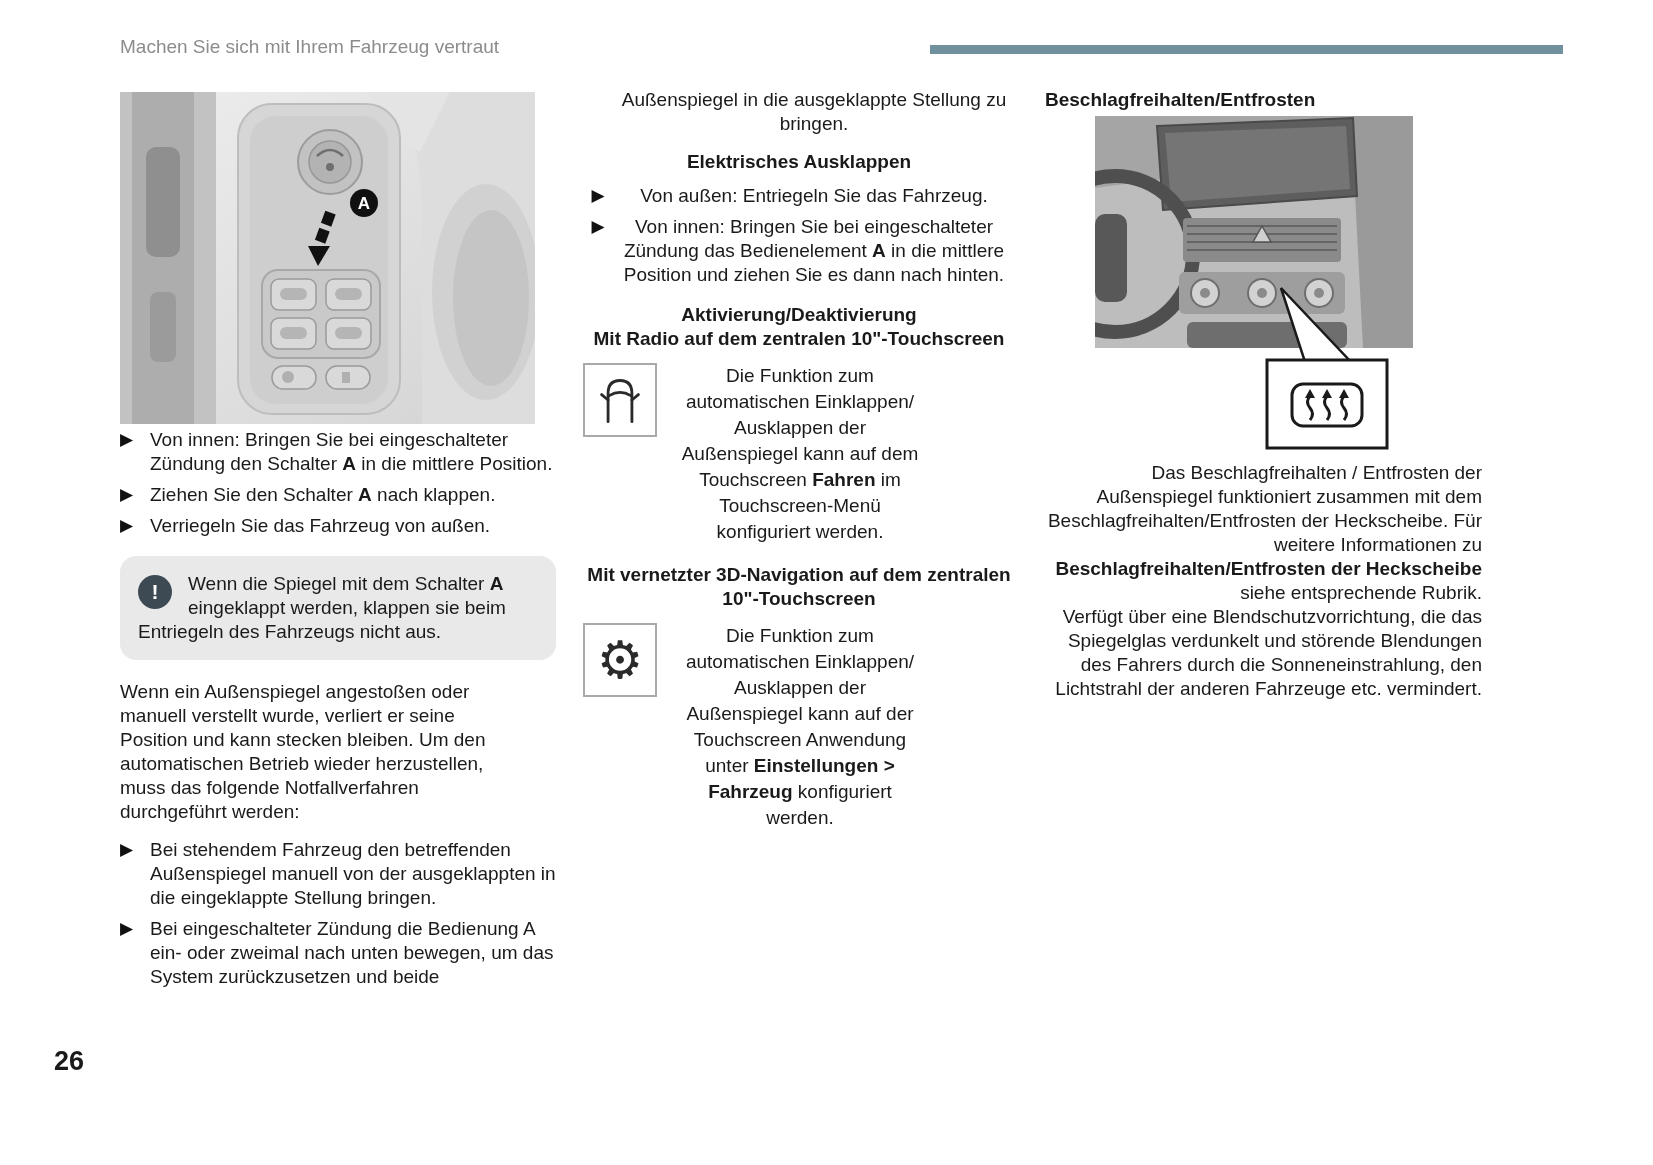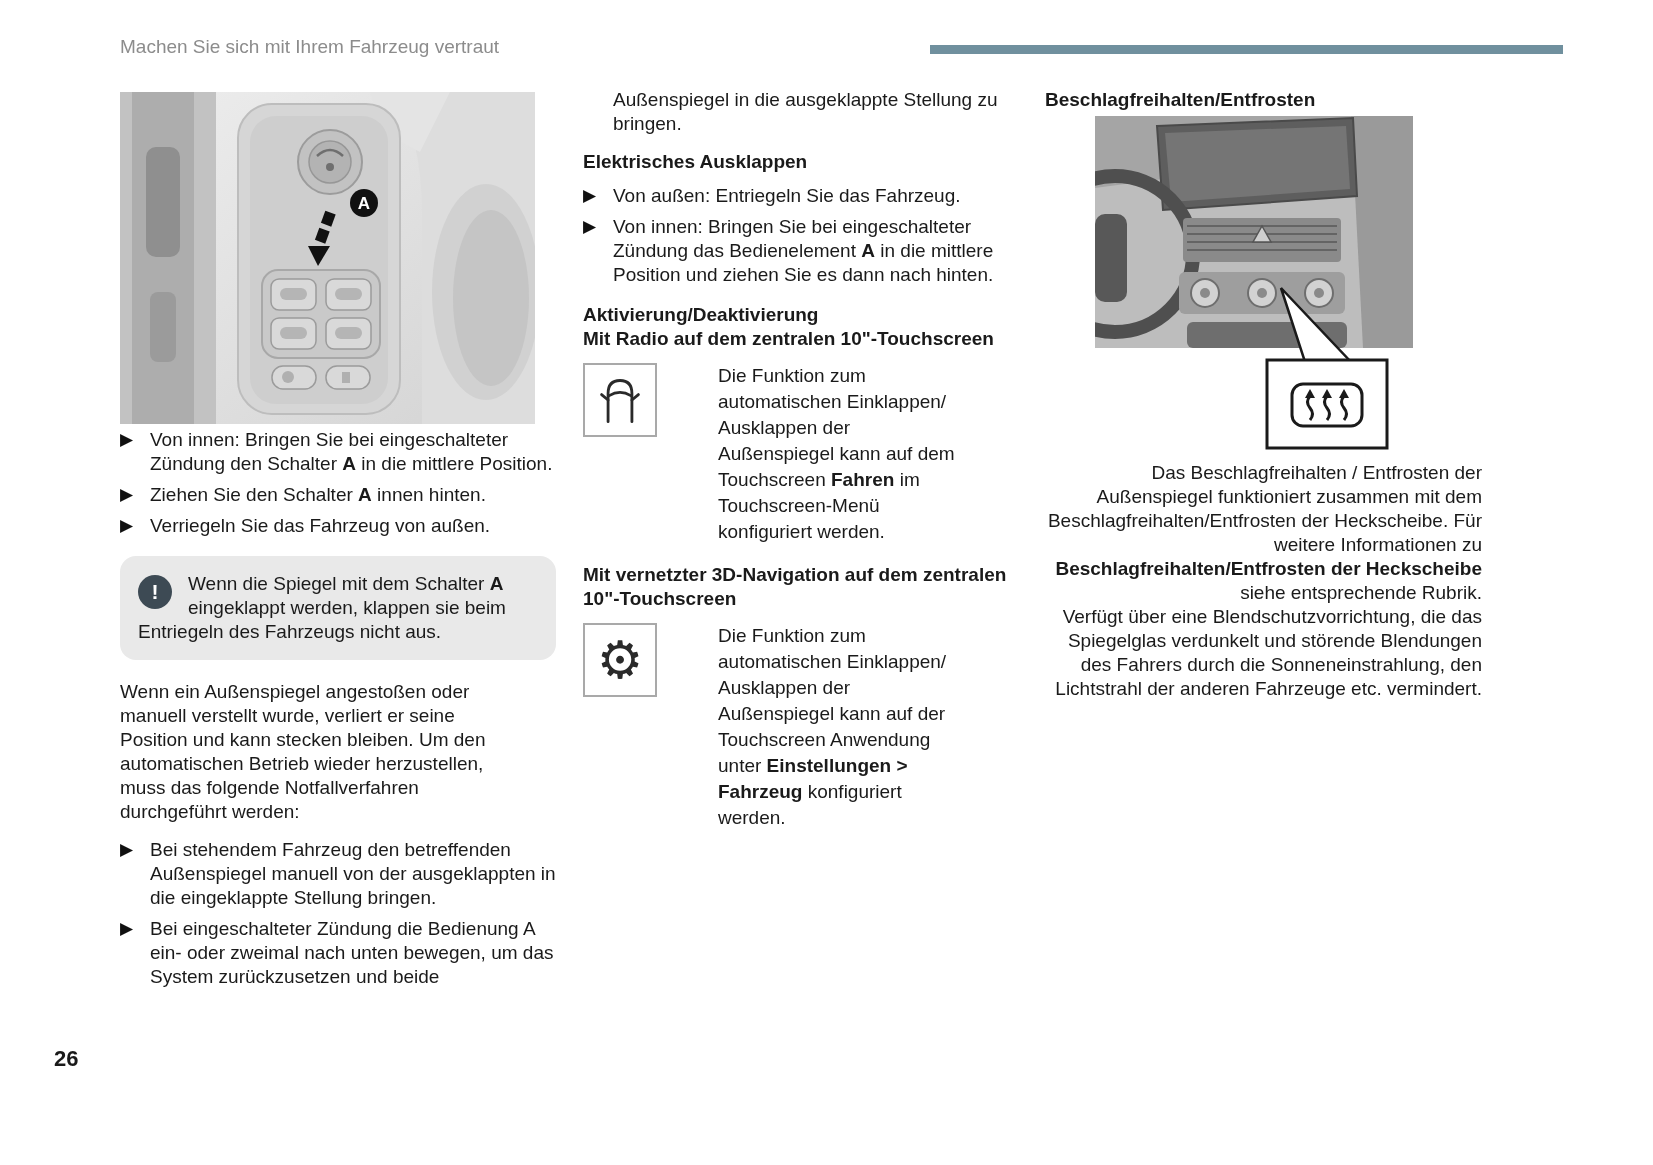--- a/index.html
+++ b/index.html
@@ -12,47 +12,47 @@
   .header {
     position:absolute; left:120px; top:36px; font-size:19px; color:#8c8c8c;
   }
   .accent-bar {
     position:absolute; left:930px; top:45px; width:633px; height:9px; background:#70909e;
   }
   .illustration { position:absolute; display:block; }
   #door-illu { left:120px; top:92px; }
   .col { position:absolute; font-size:19px; line-height:24px; }
   #left-col  { left:120px;  top:428px; width:436px; }
-  #mid-col   { left:583px;  top:88px;  width:432px; }
+  #mid-col   { left:583px;  top:88px;  width:432px;text-align:center; }
   #right-col { left:1045px; top:88px;  width:437px; }
   .bullet { display:flex; margin-bottom:7px; }
   .tri { width:30px; flex:0 0 30px; font-size:17px; line-height:24px; color:#111; }
   .btxt { flex:1; }
   .indent { margin-left:30px; }
   .warn-box {
     background:#e9e9e9; border-radius:16px; padding:16px 18px; margin:18px 0 20px 0;
   }
   .warn-icon {
     float:left; width:34px; height:34px; border-radius:50%; background:#3d4a54;
     color:#ffffff; font-weight:700; font-size:21px; text-align:center; line-height:34px;
     margin:3px 16px 2px 0;
   }
   .section-h { font-weight:700; margin-bottom:2px; }
   .para { margin-bottom:14px; }
   .narrow { width:392px; }
   .bullets-gap { margin-top:12px; }
   .mid-h2 { font-weight:700; margin:16px 0 12px 0; }
-  .icon-row { display:flex; margin-bottom:18px;gap:39px; }
+  .icon-row { display:flex; margin-bottom:18px; }
   .icon-box {
     width:74px; height:74px; border:2px solid #a9a9a9; background:#ffffff;
     flex:0 0 74px; display:flex; align-items:center; justify-content:center;
   }
   .icon-caption { margin-left:22px; width:242px; line-height:26px; }
   .gear-glyph { font-family:"DejaVu Sans", sans-serif; font-size:52px; line-height:1; color:#2a2a2a; }
-  .page-number { position:absolute; left:54px; top:1046px; font-size:22px; font-weight:700; }
+  .page-number { position:absolute; left:54px; top:1046px; font-size:27px; font-weight:700; }
   .r-head { font-weight:700; margin-bottom:2px; }
   .r-para { margin-bottom:0;text-align:right; }
   .mt14 { margin-top:14px; }
 </style>
 </head>
 <body>
 
 <div class="page">
 
   <div class="header">Machen Sie sich mit Ihrem Fahrzeug vertraut</div>
@@ -111,21 +111,21 @@
     <rect x="222" y="280" width="8" height="11" fill="#b0b0b0"></rect>
   </svg>
 
   <div id="left-col" class="col">
     <div class="bullet">
       <span class="tri">▶</span>
       <span class="btxt"><span>Von innen: Bringen Sie bei eingeschalteter Zündung den Schalter </span><span class="b">A</span><span> in die mittlere Position.</span></span>
     </div>
     <div class="bullet">
       <span class="tri">▶</span>
-      <span class="btxt"><span>Ziehen Sie den Schalter </span><span class="b">A</span><span> innen hinten.</span></span>
+      <span class="btxt"><span>Ziehen Sie den Schalter </span><span class="b">A</span><span> nach klappen.</span></span>
     </div>
     <div class="bullet">
       <span class="tri">▶</span>
       <span class="btxt"><span>Verriegeln Sie das Fahrzeug von außen.</span></span>
     </div>
 
     <div class="warn-box">
       <span class="warn-icon">!</span>
       <span><span>Wenn die Spiegel mit dem Schalter </span><span class="b">A</span><span> eingeklappt werden, klappen sie beim Entriegeln des Fahrzeugs nicht aus.</span></span>
     </div>

